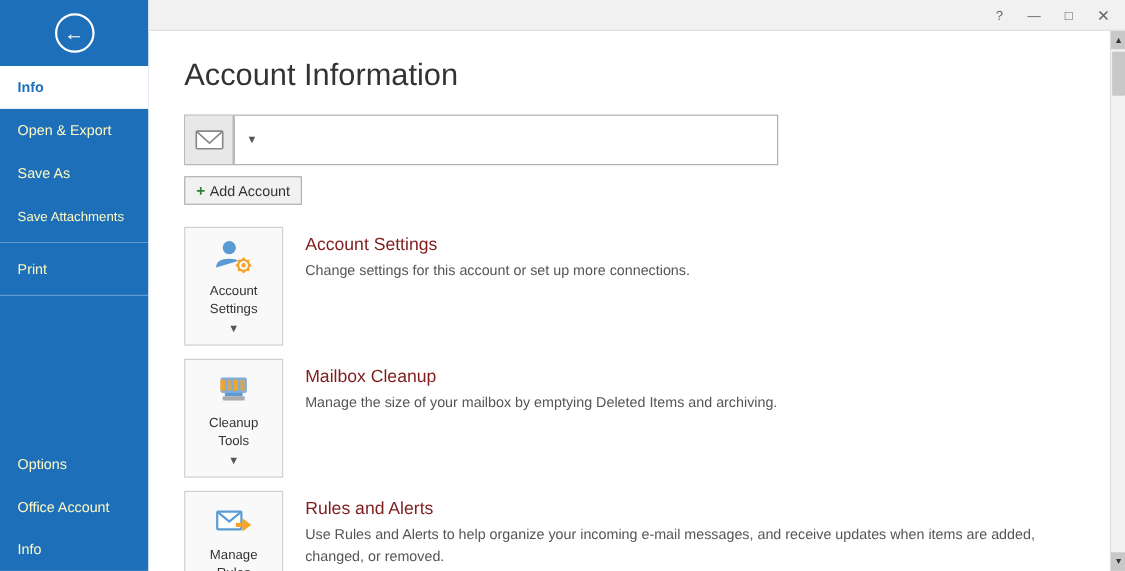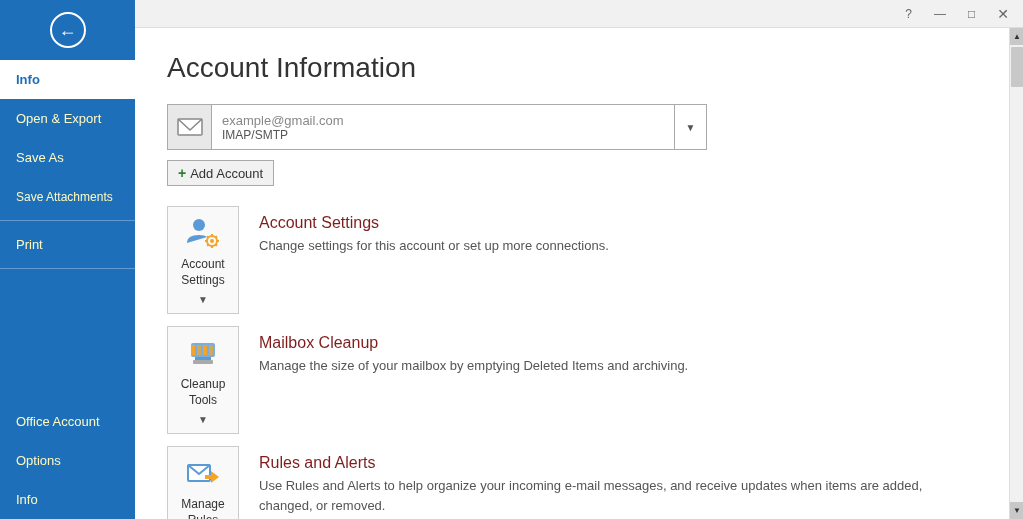--- a/index.html
+++ b/index.html
@@ -181,21 +181,21 @@
     .plus-icon { color: #2e7d32; font-size: 14px; font-weight: bold; }
 
     
     .tool-section {
       display: flex;
       align-items: flex-start;
       margin-bottom: 12px;
       gap: 0;
     }
     .tool-btn {
-      width: 72px;
+      width: 90px;
       min-height: 90px;
       border: 1px solid #ccc;
       background: #f9f9f9;
       display: flex;
       flex-direction: column;
       align-items: center;
       justify-content: center;
       cursor: pointer;
       padding: 8px 6px;
       font-size: 12px;
@@ -248,24 +248,24 @@
   <div class="sidebar-item">
     <span style="font-size:12px;">Save Attachments</span>
   </div>
   <hr class="sidebar-divider">
   <div class="sidebar-item">
     <span>Print</span>
   </div>
   <hr class="sidebar-divider">
   <div class="sidebar-spacer"></div>
   <div class="sidebar-item">
+    <span>Options</span>
+  </div>
+  <div class="sidebar-item">
     <span>Office Account</span>
-  </div>
-  <div class="sidebar-item">
-    <span>Options</span>
   </div>
   <div class="sidebar-item">
     <span>Info</span>
   </div>
 </div>
 
 <div class="main">
 
   <div class="title-bar">
     <span>?</span>
@@ -278,24 +278,20 @@
     <div class="content-scroll">
       <h1>Account Information</h1>
 
       <div class="account-selector">
         <div class="account-icon-box">
 
           <svg class="account-icon-svg" viewBox="0 0 28 28">
             <rect x="2" y="6" width="24" height="16" rx="1" fill="#fff" stroke="#888" stroke-width="1.5"></rect>
             <polyline points="2,6 14,17 26,6" fill="none" stroke="#888" stroke-width="1.5"></polyline>
           </svg>
-        </div>
-        <div class="account-info">
-          <div class="account-email">example@gmail.com</div>
-          <div class="account-type">IMAP/SMTP</div>
         </div>
         <div class="account-dropdown">▼</div>
       </div>
 
       <button class="add-account-btn">
         <span class="plus-icon">+</span>
         <span>Add Account</span>
       </button>
 
       <div class="tool-section">

